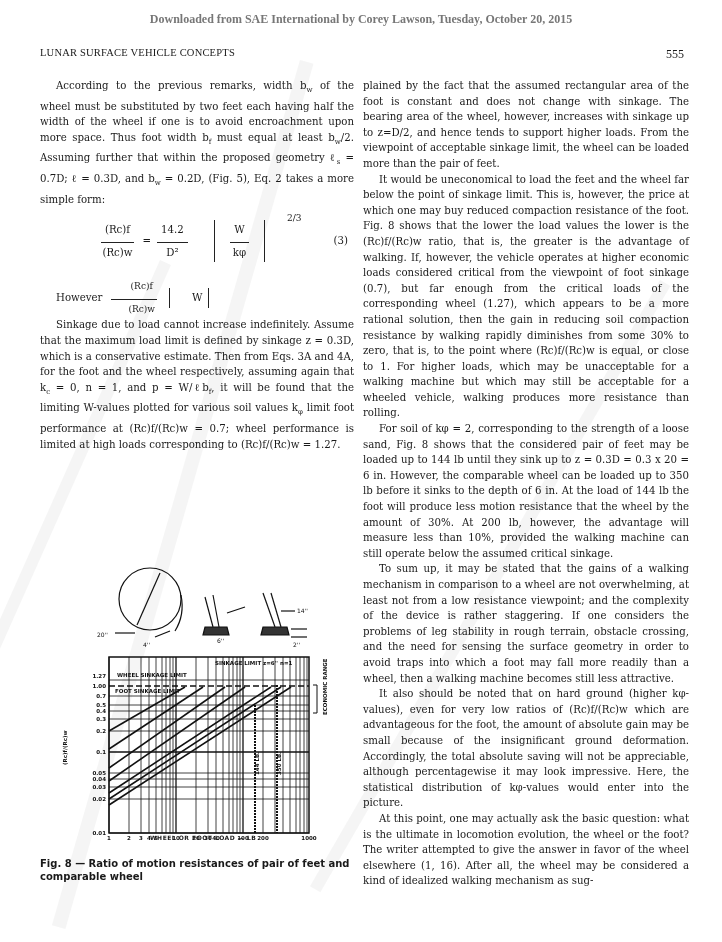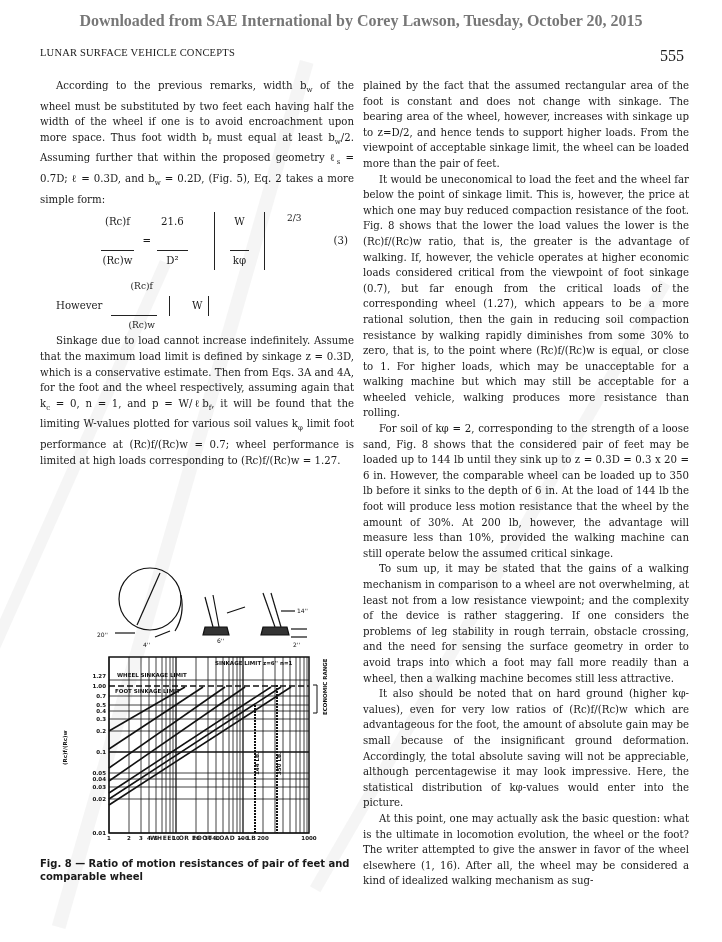--- a/index.html
+++ b/index.html
@@ -1,28 +1,28 @@
 <!DOCTYPE html>
 <html><head>
 <meta charset="utf-8">
 <style>
   html,body{margin:0;padding:0;background:#fff;}
   body{width:722px;height:942px;position:relative;overflow:hidden;font-family:"DejaVu Serif","Liberation Serif",serif;color:#1a1a1a;}
-  .watermark-top{position:absolute;top:12px;left:0;width:722px;text-align:center;font-family:"Liberation Serif",serif;font-size:16px;color:#777;font-weight:bold;}
+  .watermark-top{position:absolute;top:12px;left:0;width:722px;text-align:center;font-family:"Liberation Serif",serif;font-size:12px;color:#777;font-weight:bold;}
   .running-head{position:absolute;top:47px;left:40px;font-family:"Liberation Serif",serif;font-size:10.5px;letter-spacing:0.2px;}
-  .page-num{position:absolute;top:47px;right:38px;font-family:"Liberation Serif",serif;font-size:16px;}
+  .page-num{position:absolute;top:47px;right:38px;font-family:"Liberation Serif",serif;font-size:12px;}
   .col{position:absolute;font-size:10.2px;line-height:15.6px;text-align:justify;}
   .col p{margin:0;}
   .col p.ind{text-indent:16px;}
   .left{left:40px;top:78px;width:314px;}
   .right{left:363px;top:78px;width:326px;}
   sub{font-size:7px;vertical-align:-3px;}
   .eq{display:flex;align-items:center;justify-content:center;margin:6px 0 10px 0;height:56px;position:relative;}
   .frac{display:inline-flex;flex-direction:column;align-items:center;margin:0 6px;}
-  .frac .num{border-bottom:1px solid #222;padding:0 4px 20px 4px;}
+  .frac .num{border-bottom:1px solid #222;padding:0 4px 4px 4px;}
   .frac .den{padding:2px 4px 0 4px;}
   .bracket{border-left:1.5px solid #222;border-right:1.5px solid #222;padding:2px 8px;margin-left:20px;position:relative;}
   .bracket:before,.bracket:after{content:"";}
   .exp{position:relative;top:-22px;margin-left:22px;font-size:9px;}
   .eqno{position:absolute;right:6px;}
   .figure{position:absolute;left:55px;top:565px;width:300px;height:290px;}
   .xlabel{position:absolute;left:150px;top:834px;font-family:"DejaVu Sans",sans-serif;font-size:6px;font-weight:bold;letter-spacing:0.5px;}
   .caption{position:absolute;left:40px;top:857px;width:310px;font-family:"DejaVu Sans",sans-serif;font-weight:bold;font-size:10px;line-height:13px;}
   .wm-stroke{position:absolute;background:rgba(200,200,200,0.18);transform-origin:left top;}
 </style>
@@ -43,21 +43,21 @@
     <span>According to the previous remarks, width b</span><sub>w</sub><span> of the wheel must be substituted by two feet each having half the width of the wheel if one is to avoid encroachment upon more space. Thus foot width b</span><sub>f</sub><span> must equal at least b</span><sub>w</sub><span>/2. Assuming further that within the proposed geometry ℓ</span><sub>s</sub><span> = 0.7D; ℓ = 0.3D, and b</span><sub>w</sub><span> = 0.2D, (Fig. 5), Eq. 2 takes a more simple form:</span>
   </p>
 
   <div class="eq">
     <span class="frac">
       <span class="num">(Rc)f</span>
       <span class="den">(Rc)w</span>
     </span>
     <span>=</span>
     <span class="frac">
-      <span class="num">21.6</span>
+      <span class="num">14.2</span>
       <span class="den">D²</span>
     </span>
     <span class="bracket">
       <span class="frac">
         <span class="num">W</span>
         <span class="den">kφ</span>
       </span>
     </span>
     <span class="exp">2/3</span>
     <span class="eqno">(3)</span>

